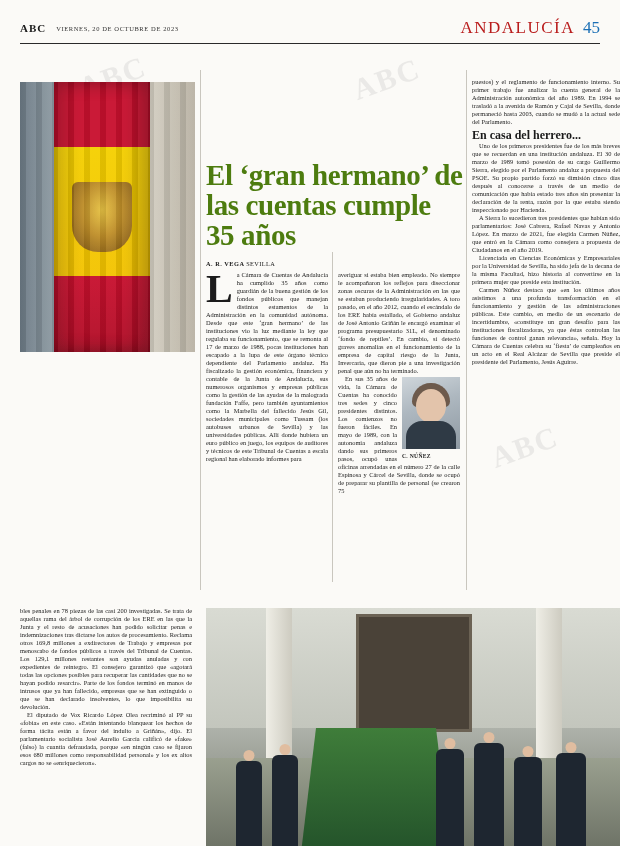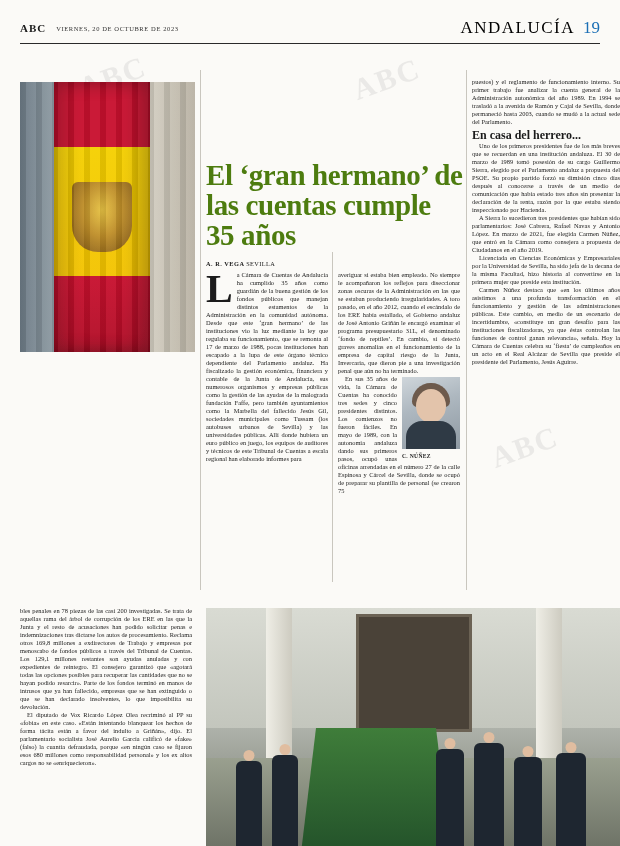--- a/index.html
+++ b/index.html
@@ -47,21 +47,21 @@
     font-size:6.5px;
     letter-spacing:.6px;
     color:#333;
     text-transform:uppercase;
     flex:1;
   }
   .section-name{
     font-size:17px;
     letter-spacing:1.5px;
     font-weight:normal;
-    color:#000000;
+    color:#b91c1c;
   }
   .pagenum{
     font-size:17px;
     color:#1b6fb5;
     margin-left:8px;
     font-weight:normal;
   }
 
   .body-area{position:relative;margin-top:8px;height:790px;}
 
@@ -206,21 +206,21 @@
   <div class="wm" style="left:352px;top:62px;">ABC</div>
   <div class="wm" style="left:24px;top:240px;font-size:26px;">ABC</div>
   <div class="wm" style="left:490px;top:430px;">ABC</div>
   <div class="wm" style="left:224px;top:815px;">ABC</div>
   <div class="wm" style="left:520px;top:800px;">ABC</div>
 
   <div class="masthead">
     <div class="abc-logo">ABC</div>
     <div class="dateline">VIERNES, 20 DE OCTUBRE DE 2023</div>
     <div class="section-name">ANDALUCÍA</div>
-    <div class="pagenum">19</div>
+    <div class="pagenum">45</div>
   </div>
 
   <div class="body-area">
 
     <div class="vline" style="left:180px;top:18px;height:520px;"></div>
     <div class="vline" style="left:312px;top:200px;height:330px;"></div>
     <div class="vline" style="left:446px;top:18px;height:520px;"></div>
 
     <div class="flag-photo">
       <div class="flag">

